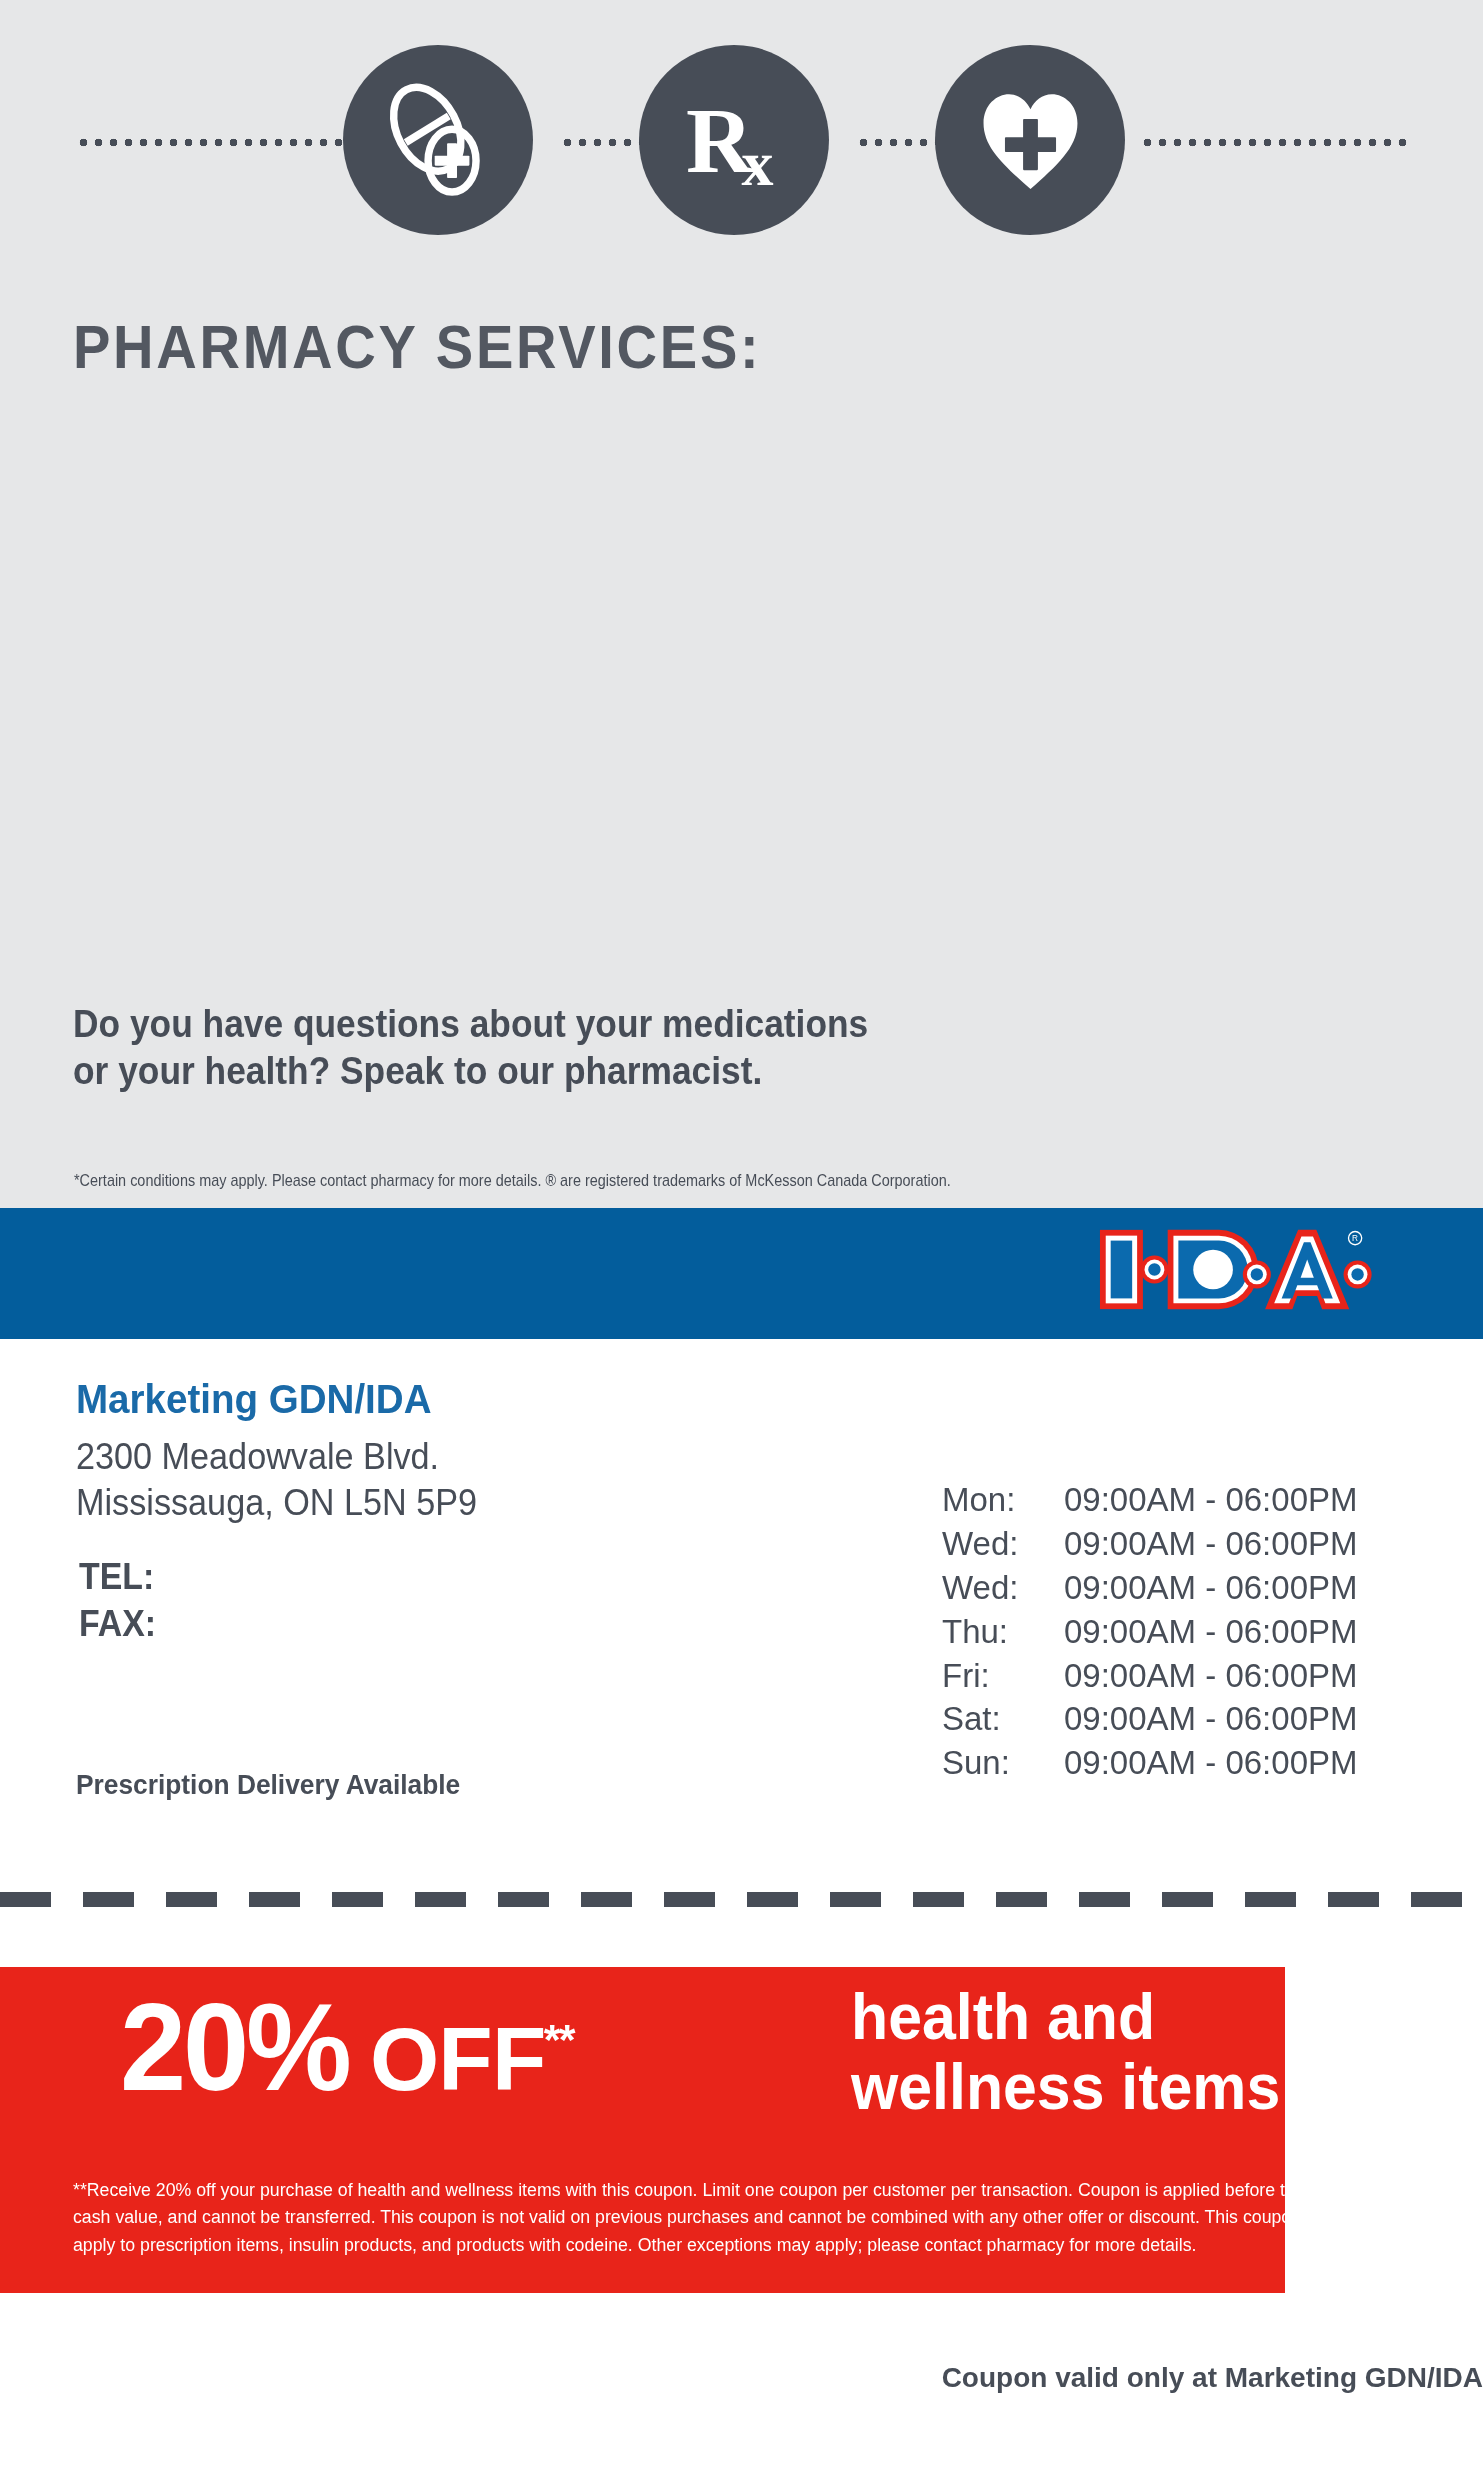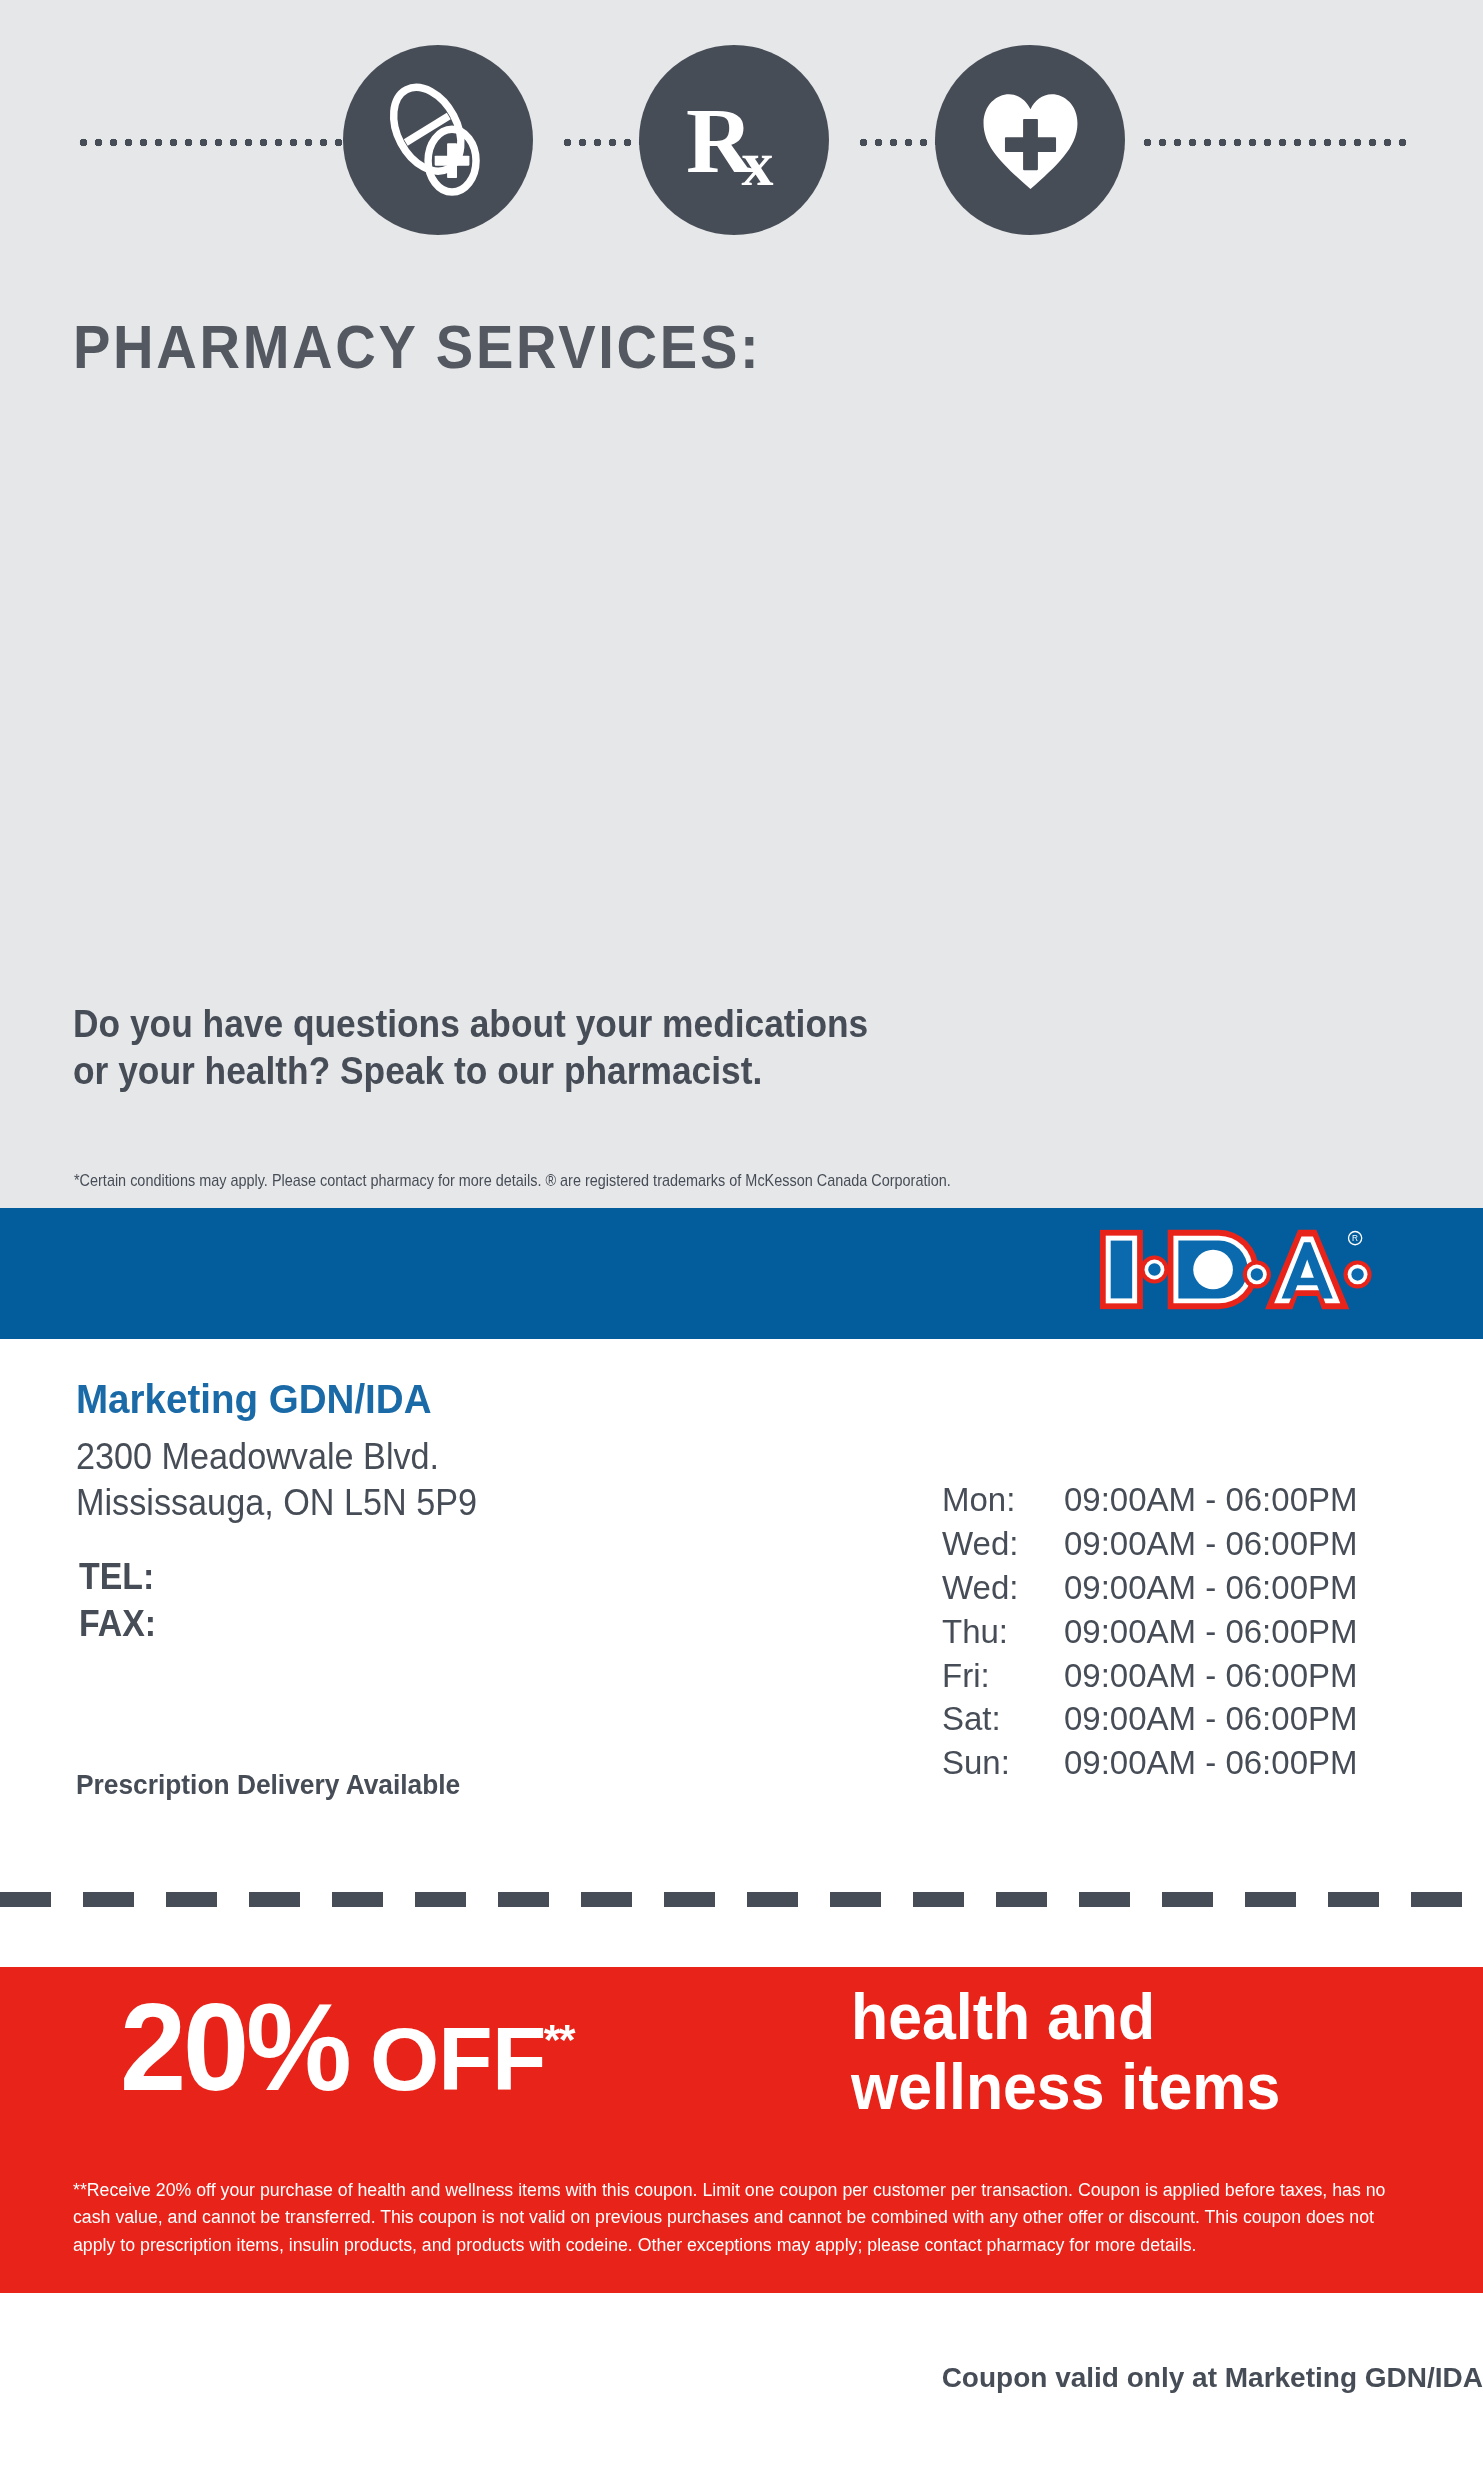--- a/index.html
+++ b/index.html
@@ -136,21 +136,21 @@
     position:absolute; left:0; top:1892px; width:1483px; height:15px;
   }
   .cut-line .dashes {
     position:absolute; left:0; top:0; width:1483px; height:15px;
     background-image:repeating-linear-gradient(to right,
         #474D57 0 51px, transparent 51px 83px);
   }
 
   
   .coupon {
-    position:absolute; left:0; top:1967px; width:1483px; height:326px;
+    position:absolute; left:0; top:1967px; width:1285px; height:326px;
     background:#E8241A;
   }
   .coupon-main {
     position:absolute; left:0; top:0; width:1483px; height:207px;
   }
   .coupon-pct {
     position:absolute; left:120px; top:18px;
     color:#ffffff; white-space:nowrap;
     font-weight:bold; line-height:1;
   }

